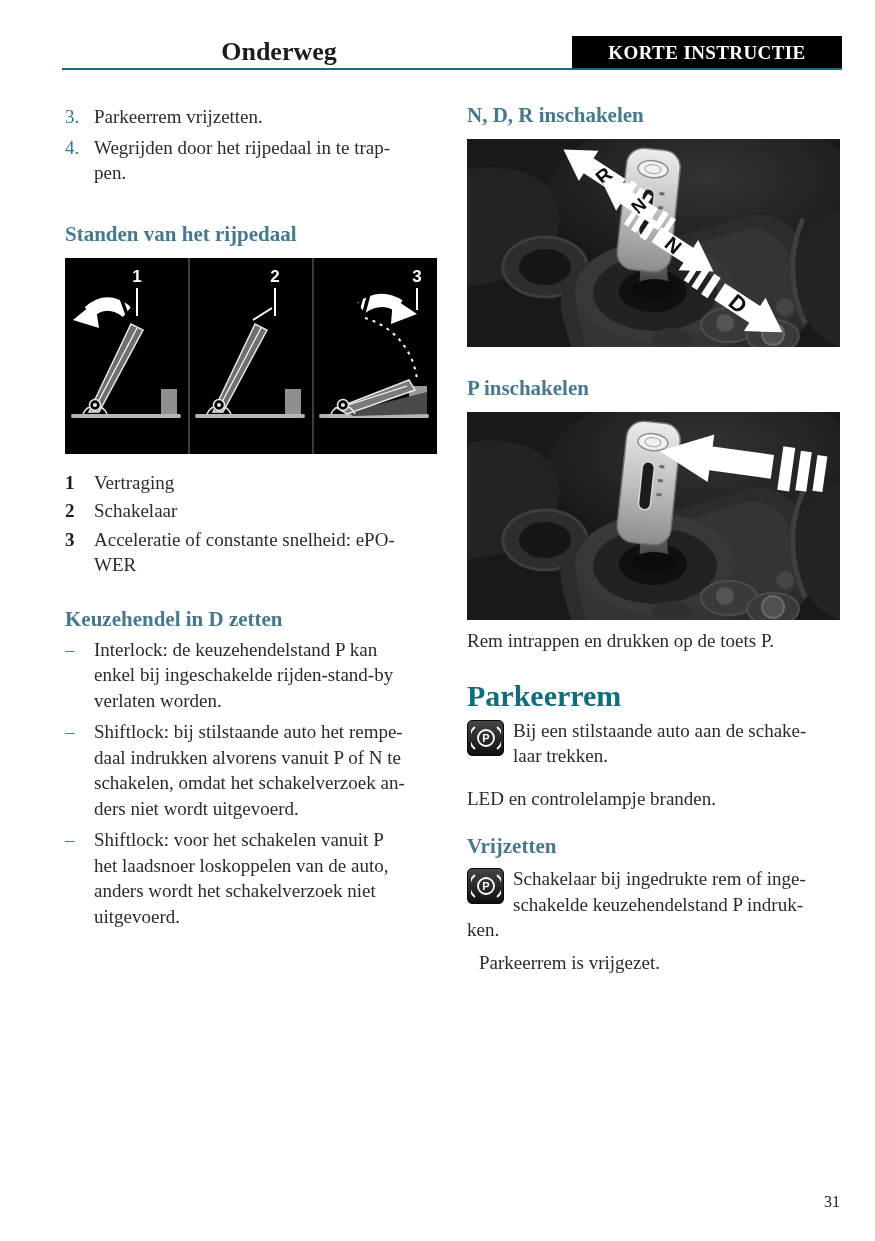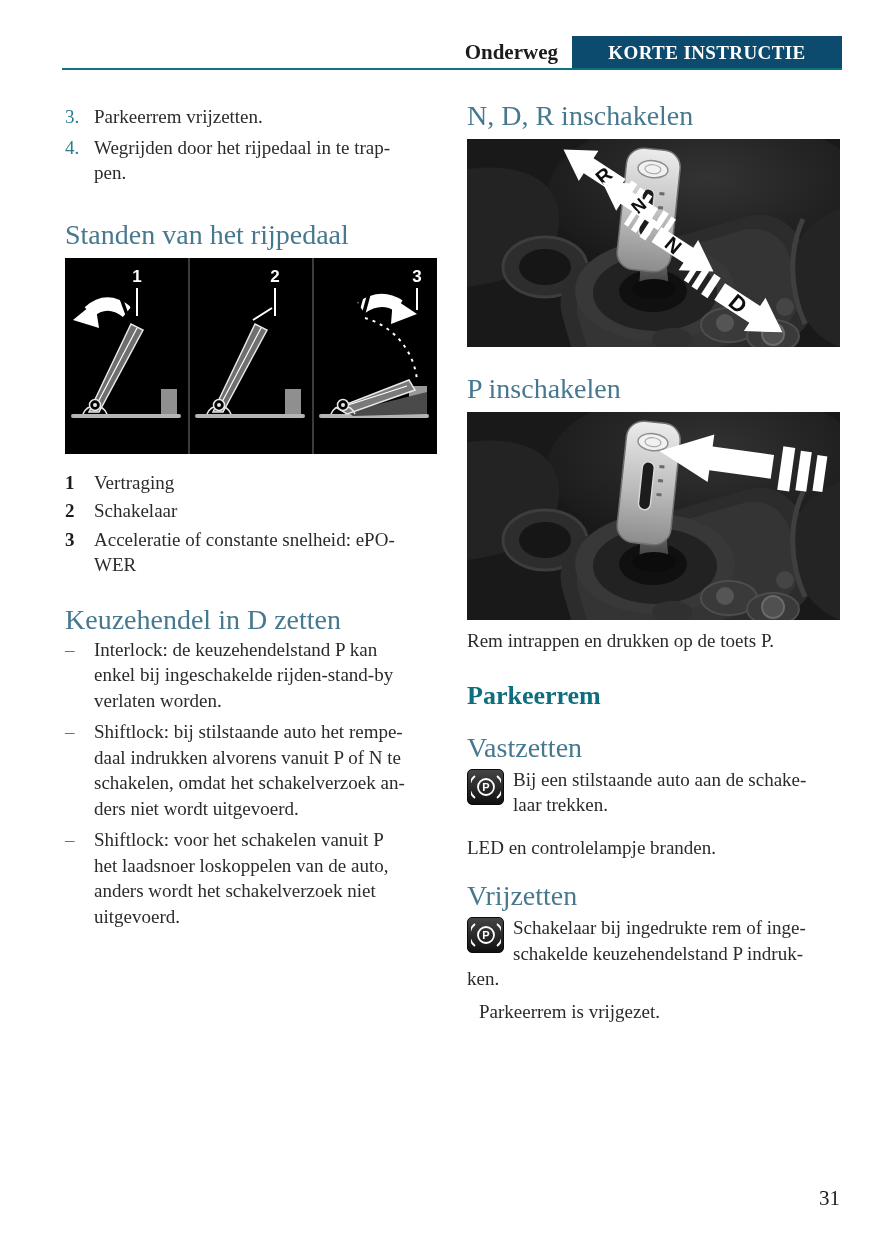--- a/index.html
+++ b/index.html
@@ -7,41 +7,41 @@
   body {
     width: 875px; height: 1241px;
     font-family: "Liberation Serif", "DejaVu Serif", serif;
     color: #2b2b2b;
   }
   .page { position: relative; width: 875px; height: 1241px; overflow: hidden; background:#fff; }
 
   
   .hd-left {
     position: absolute; top: 36px; left: 0; width: 558px;
-    text-align: right; font-size: 21px; font-weight: bold; color: #1c1c1c; line-height: 32px;
+    text-align: center; font-size: 26px; font-weight: bold; color: #1c1c1c; line-height: 32px;
   }
   .hd-box {
     position: absolute; left: 572px; top: 36px; width: 270px; height: 33px;
-    background: #0c4a6e; color: #ffffff; font-weight: bold; font-size: 19px;
+    background: #000000; color: #ffffff; font-weight: bold; font-size: 19px;
     text-align: center; line-height: 33px; letter-spacing: 0.4px;
   }
   .hd-rule { position: absolute; left: 62px; top: 68px; width: 780px; height: 2px; background: #0f7280; }
 
   
   .col-left  { position: absolute; left: 65px;  top: 96px; width: 372px; }
   .col-right { position: absolute; left: 467px; top: 96px; width: 373px; }
 
   .body-txt { font-size: 19px; line-height: 25.5px; color: #2b2b2b; }
   .pre { white-space: pre-line; }
 
   h3.sub {
-    font-size: 28px; line-height: 27px; font-weight: normal; color: #46798f;
+    font-size: 21px; line-height: 27px; font-weight: bold; color: #46798f;
   }
   h2.main {
-    font-size: 26px; line-height: 32px; font-weight: bold; color: #0d6e7d;
+    font-size: 30px; line-height: 32px; font-weight: bold; color: #0d6e7d;
   }
 
   .steps { margin-top: 8px; }
   .step { display: flex; margin-bottom: 5px; }
   .step-num { width: 29px; color: #2a7c8e; font-size: 19px; line-height: 25.5px; }
   .step-text { flex: 1; }
 
   .h-pedal { margin-top: 35px; }
   .figure { display: block; margin-top: 10px; }
   .legend { margin-top: 16px; }
@@ -67,21 +67,21 @@
     float: left; width: 37px; height: 36px; margin-right: 9px; margin-top: 2px;
     border-radius: 5px; background: linear-gradient(#454545, #101010);
     display: flex; align-items: center; justify-content: center;
     border: 1px solid #0a0a0a;
   }
   .note { margin-top: 17px; }
   .note2 { margin-top: 7px; margin-left: 12px; }
 
   .page-num {
     position: absolute; right: 35px; bottom: 30px;
-    font-size: 21px; color: #1c1c1c;
+    font-size: 16px; color: #1c1c1c;
   }
 
   .fig-num { font-family: "Liberation Sans", sans-serif; font-weight: bold; font-size: 17px; fill: #ffffff; }
   .arrow-letter { font-family: "Liberation Sans", sans-serif; font-weight: bold; font-size: 20px; fill: #0d0d0d; }
 </style>
 </head>
 <body>
 
 <div class="page">
 
@@ -340,21 +340,20 @@
         <rect x="72" y="-22" width="12" height="44" fill="#ffffff"></rect>
         <rect x="90" y="-20" width="11" height="40" fill="#ffffff"></rect>
         <rect x="107" y="-18" width="10" height="36" fill="#ffffff"></rect>
       </g>
     </svg>
 
     <div class="caption body-txt">Rem intrappen en drukken op de toets P.</div>
 
     <h2 class="main h-park">Parkeerrem</h2>
 
-    <h3 class="sub h-vast">Vastzetten</h3>
     <div class="icon-block body-txt">
       <span class="pbrake">
         <svg width="30" height="26" viewBox="0 0 30 26">
           <circle cx="15" cy="13" r="8" fill="none" stroke="#ffffff" stroke-width="1.8"></circle>
           <text x="15" y="17" text-anchor="middle" font-family="Liberation Sans, sans-serif" font-size="11" font-weight="bold" fill="#ffffff">P</text>
           <path d="M4,2 A14,14 0 0 0 4,24" fill="none" stroke="#ffffff" stroke-width="1.8"></path>
           <path d="M26,2 A14,14 0 0 1 26,24" fill="none" stroke="#ffffff" stroke-width="1.8"></path>
         </svg>
       </span>
       <span class="pre">Bij een stilstaande auto aan de schake-

